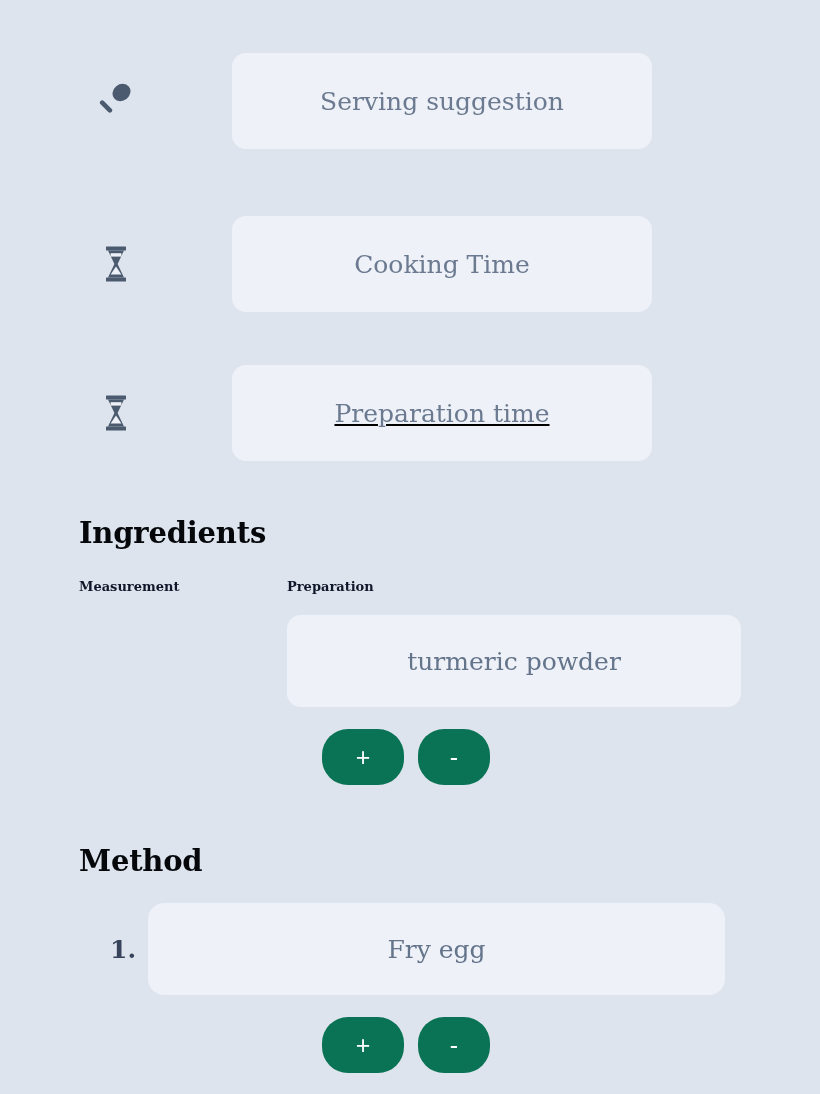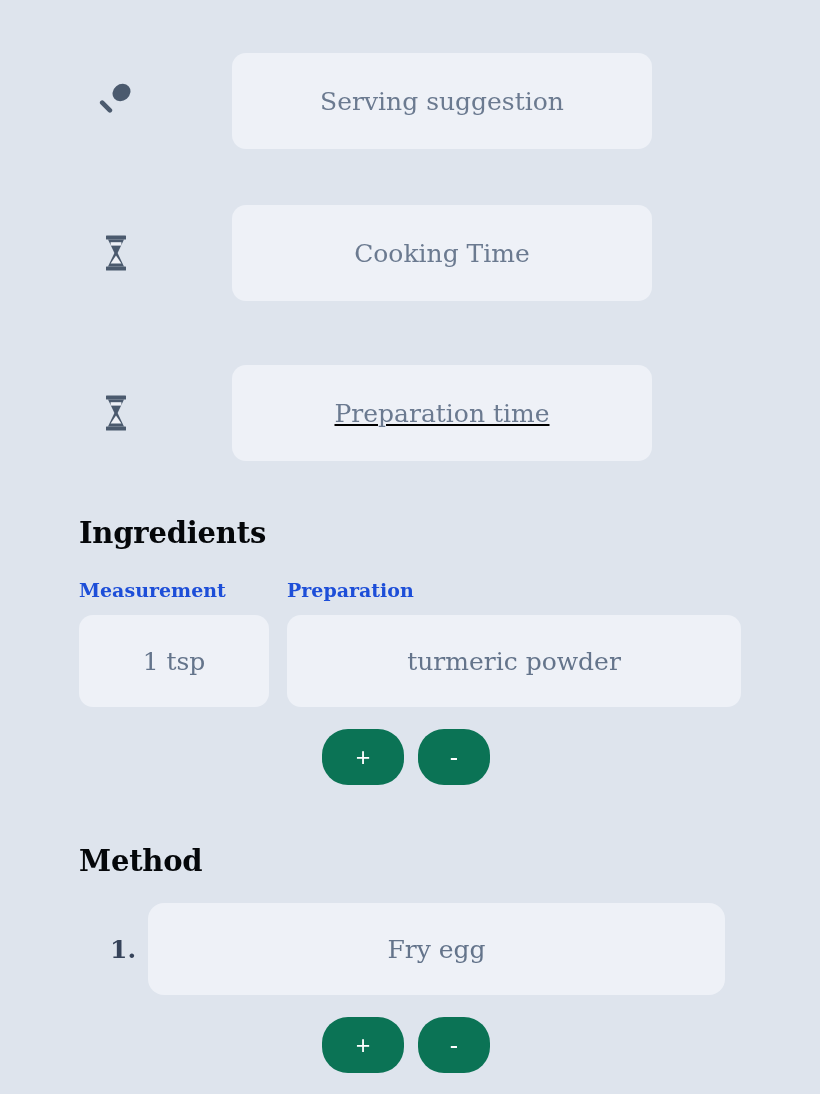--- a/index.html
+++ b/index.html
@@ -73,22 +73,22 @@
     font-weight: bold;
     font-size: 29px;
     color: #05070a;
     letter-spacing: -0.2px;
   }
 
   .col-label {
     position: absolute;
     font-family: "DejaVu Serif", "Liberation Serif", serif;
     font-weight: bold;
-    font-size: 19px;
-    color: #1d4ed8;
+    font-size: 13px;
+    color: #0f172a;
   }
 
   
   .ing-field {
     position: absolute;
     background: #eef1f7;
     border-radius: 14px;
     border: none;
     outline: none;
     height: 92px;
@@ -152,21 +152,21 @@
       <span>
         <svg class="icon-svg" width="34" height="40" viewBox="0 0 34 40" aria-hidden="true">
           <ellipse cx="22.5" cy="11.5" rx="9.5" ry="8.2" transform="rotate(-40 22.5 11.5)" fill="#4b5a6e"></ellipse>
           <rect x="3.2" y="18.4" width="15.5" height="4.6" rx="2.3" transform="rotate(45 3.2 18.4)" fill="#4b5a6e"></rect>
         </svg>
       </span>
     </div>
     <input class="meta-field" type="text" placeholder="Serving suggestion" value="" style="">
   </div>
 
-  <div class="meta-row" style="top:205px;">
+  <div class="meta-row" style="top:216px;">
     <div class="icon-cell">
       <span>
         <svg class="icon-svg" width="28" height="38" viewBox="0 0 28 38" aria-hidden="true">
           <rect x="4" y="1.5" width="20" height="4" rx="0.6" fill="#4b5a6e"></rect>
           <rect x="4" y="32.5" width="20" height="4" rx="0.6" fill="#4b5a6e"></rect>
           <path d="M6 5.5 L22 5.5 L15.6 19 L22 32.5 L6 32.5 L12.4 19 Z" fill="#4b5a6e"></path>
           <rect x="8.6" y="8.2" width="10.8" height="3.4" fill="#eef1f7"></rect>
           <path d="M14 21.5 L19.4 29.6 L8.6 29.6 Z" fill="#eef1f7"></path>
         </svg>
       </span>
@@ -188,21 +188,20 @@
     </div>
     <input class="meta-field" type="text" placeholder="Preparation time" value="" style="">
   </div>
 
   <div class="section-title" style="top:508px;margin-top:8px;">Ingredients</div>
 
   <div class="col-label" style="top:579px; left:79px;">Measurement</div>
 
   <div class="col-label" style="top:579px; left:287px;">Preparation</div>
 
-  <input class="ing-field" type="text" style="top: 615px; left: 79px; width: 190px;" value="1 tsp">
 
   <input class="ing-field" type="text" style="top: 615px; left: 287px; width: 454px;" value="turmeric powder">
 
   <div class="btn-group" style="top:729px; left:322px;">
     <button class="round-btn plus">+</button>
     <button class="round-btn minus">-</button>
   </div>
 
   <div class="section-title" style="top:844px;">Method</div>
 

